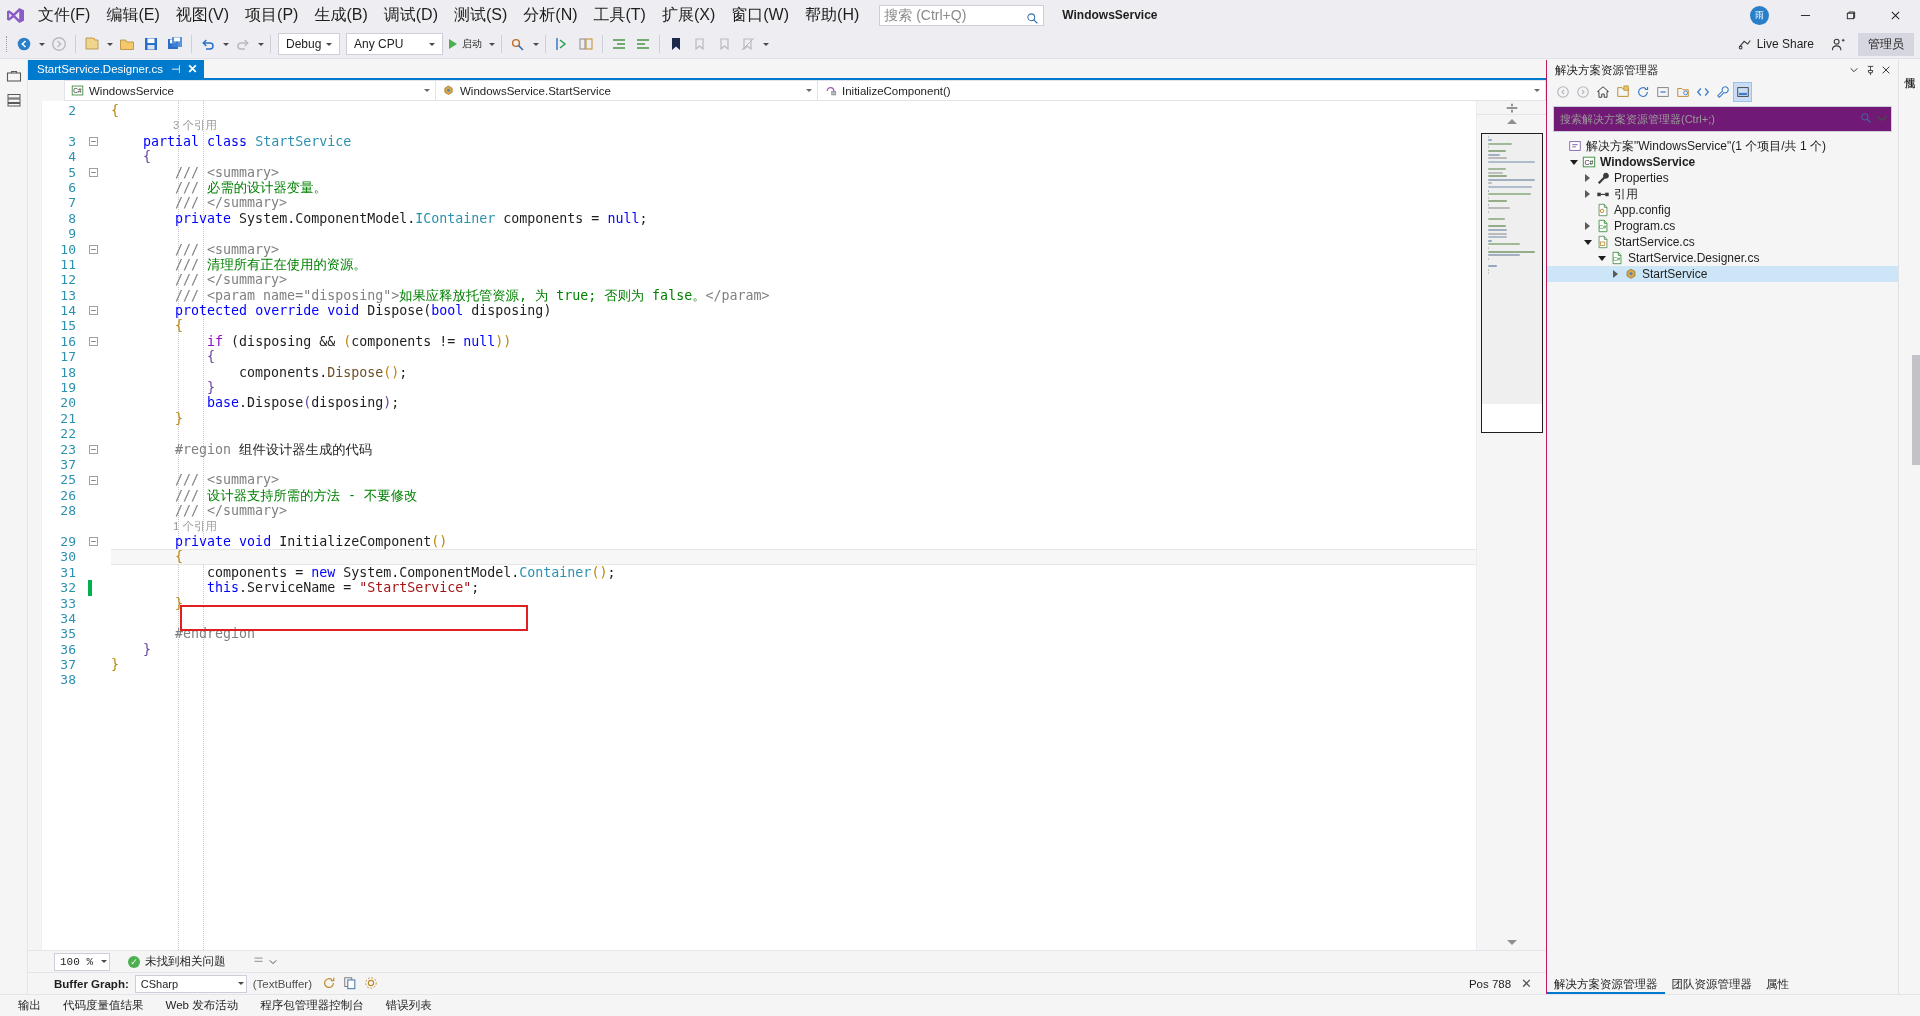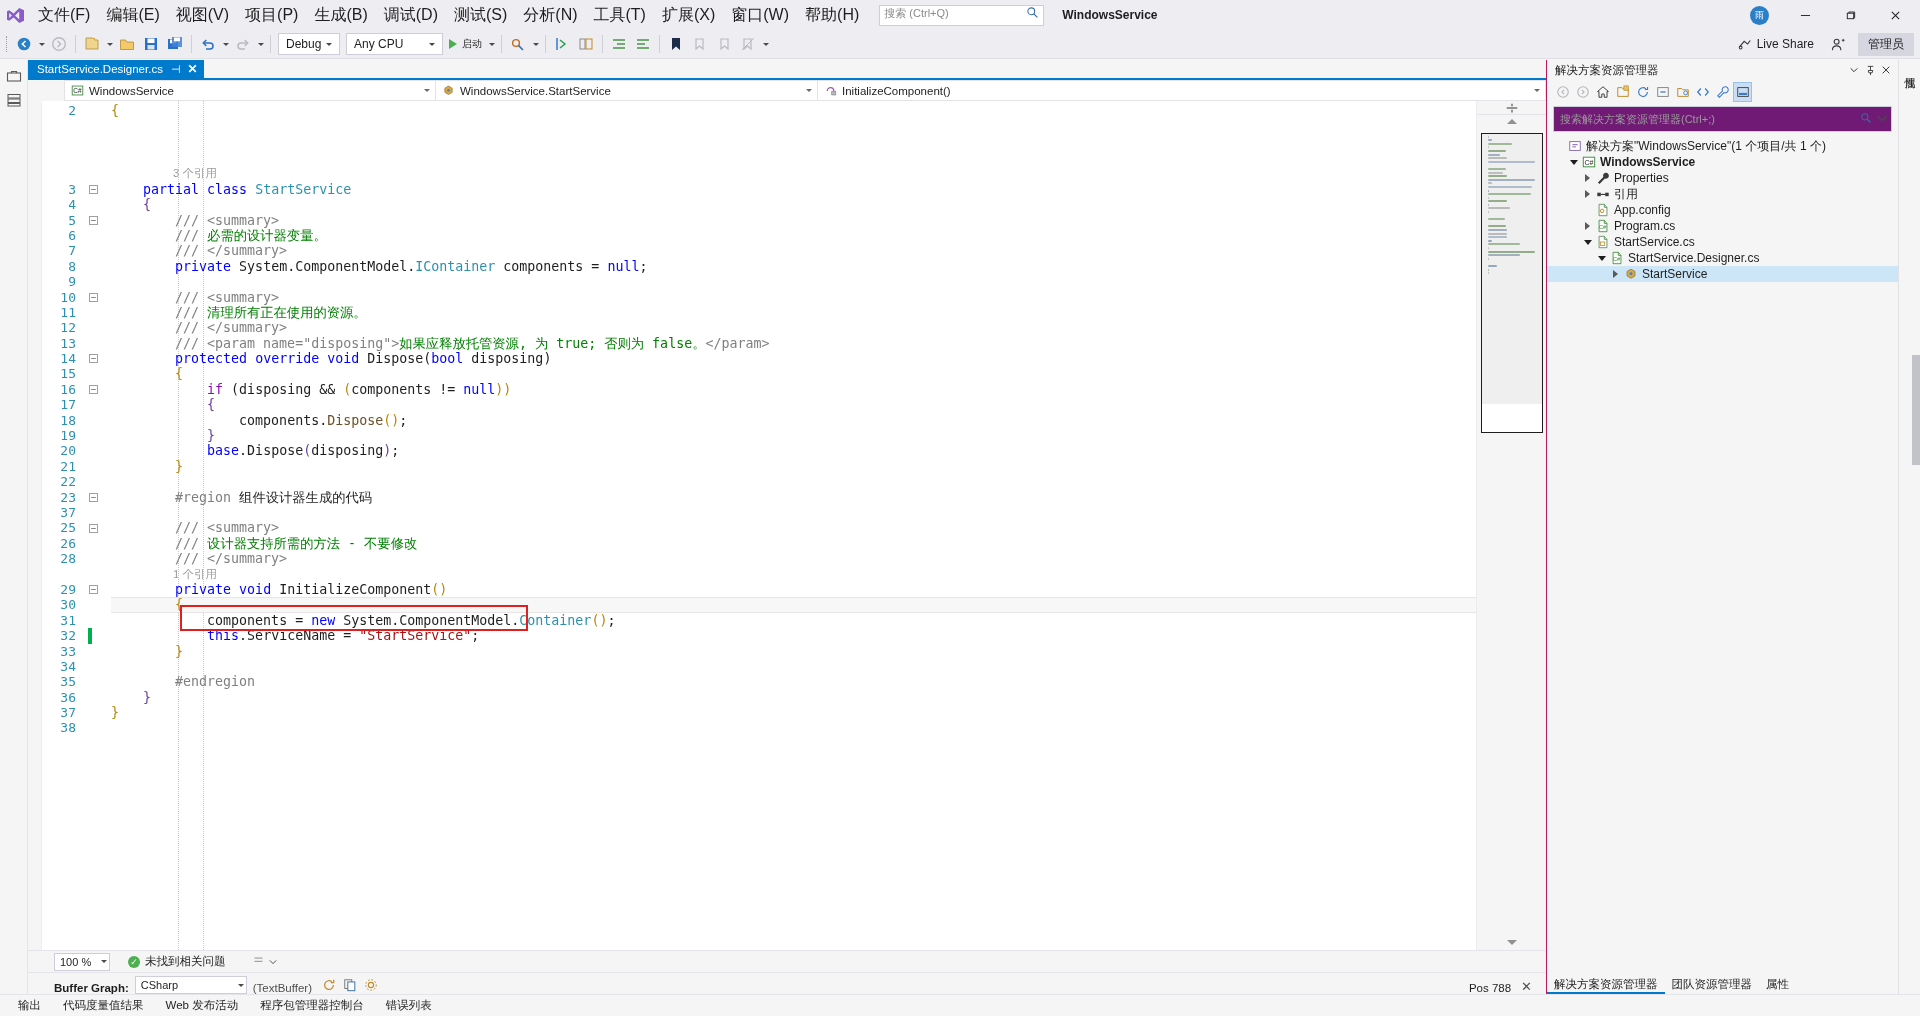--- a/index.html
+++ b/index.html
@@ -19,22 +19,22 @@
   .vs-logo { width: 30px; height: 30px; display:flex; align-items:center; justify-content:center; }
   .vs-logo svg { width: 17px; height: 17px; }
   .menu { display: flex; align-items: center; height: 30px; }
   .menu-item {
     padding: 0 8px; height: 26px; line-height: 26px;
     font-size: 16px; color: #1e1e1e; cursor: default; white-space: nowrap;
   }
   .search-box {
     margin-left: 12px; width: 165px; height: 21px;
     background: #fff; border: 1px solid #ccceda;
-    display: flex; align-items: flex-start; padding: 0 4px;
-    font-size: 11px; color: #8a8a8a; position: relative; gap: 21px;
+    display: flex; align-items: flex-end; padding: 0 4px;
+    font-size: 14px; color: #8a8a8a; position: relative; gap: 21px;
   }
   .search-box .sb-text { flex: 1; }
   .search-box .sb-icon { width: 13px; height: 13px; color:#5a5a5a; }
   .title-app {
     margin-left: 18px; font-size: 12px; font-weight: bold; color: #1e1e1e;
   }
   .tb-right { margin-left: auto; display: flex; align-items: center; height: 30px; padding-right: 2px;}
   .avatar {
     width: 19px; height: 19px; border-radius: 50%;
     background: #2a7fc9; color: #fff; font-size: 9px;
@@ -196,33 +196,33 @@
 
   
   .editor-footer {
     height: 22px; background: #f5f5f5; display: flex; align-items: center;
     border-top: 1px solid #e4e4ea; padding-left: 26px; font-size: 11.5px;
   }
   .zoom-combo {
     width: 56px; height: 18px; border: 1px solid #ccceda; background: #fff;
     display: flex; align-items: center; padding: 0 2px 0 5px; font-size: 11px;
   }
-  .zoom-combo .zval { flex: 1; }
+  .zoom-combo .zval { flex: 1; font-family: Liberation Mono, monospace; }
   .zoom-combo .zarrow:after { content:''; display:block; border-left:3px solid transparent;border-right:3px solid transparent;border-top:3px solid #4a4a4a; }
   .issue-status { display: flex; align-items: center; margin-left: 18px; font-size: 11.5px; }
   .issue-status .ok-circle {
     width: 12px; height: 12px; border-radius: 50%; background: #4caf50;
     color: #fff; font-size: 9px; display:flex;align-items:center;justify-content:center;
     margin-right: 5px;
   }
   .ef-right-icons { margin-left: 26px; display:flex; align-items:center; gap:4px;}
 
   
   .bufferbar {
-    height: 22px; background: #f5f5f5; display: flex; align-items: flex-end;
+    height: 22px; background: #f5f5f5; display: flex; align-items: center;
     padding-left: 26px; font-size: 11.5px; border-top: 1px solid #e4e4ea;
   }
   .bg-label { font-weight: bold; margin-right: 6px; }
   .bg-combo {
     width: 112px; height: 18px; border: 1px solid #ccceda; background: #fff;
     display: flex; align-items: center; padding: 0 2px 0 5px; font-size: 11px; margin-right: 6px;
   }
   .bg-combo .bval { flex:1; }
   .bg-combo .barrow:after { content:''; display:block; border-left:3px solid transparent;border-right:3px solid transparent;border-top:3px solid #4a4a4a; }
   .bg-icons { display:flex; align-items:center; gap: 7px; }
@@ -564,21 +564,21 @@
       </div>
     </div>
 
     <div class="editor-body">
       <div class="indicator-margin"></div>
       <div class="code-area" id="code-area">
         <div class="vguide" style="left:136px;"></div>
         <div class="vguide" style="left:161px;"></div>
         <div id="code-lines">
             <div class="cline"><span class="lnum">2</span><span class="fold"></span><span class="guides"></span><span class="codetext"><span class="cl-brace2">{</span></span></div>
-            <div class="codelens" style="padding-left: 131px; margin-top: 48px;">3 个引用</div>
+            <div class="codelens" style="padding-left: 131px;">3 个引用</div>
             <div class="cline"><span class="lnum">3</span><span class="fold"><span class="box">−</span></span><span class="guides"></span><span class="codetext">    <span class="cl-kw">partial</span> <span class="cl-kw">class</span> <span class="cl-type">StartService</span></span></div>
             <div class="cline"><span class="lnum">4</span><span class="fold"></span><span class="guides"></span><span class="codetext">    <span class="cl-brace">{</span></span></div>
             <div class="cline"><span class="lnum">5</span><span class="fold"><span class="box">−</span></span><span class="guides"></span><span class="codetext">        <span class="cl-cmtx">/// &lt;summary&gt;</span></span></div>
             <div class="cline"><span class="lnum">6</span><span class="fold"></span><span class="guides"></span><span class="codetext">        <span class="cl-cmtx">/// </span><span class="cl-cmt">必需的设计器变量。</span></span></div>
             <div class="cline"><span class="lnum">7</span><span class="fold"></span><span class="guides"></span><span class="codetext">        <span class="cl-cmtx">/// &lt;/summary&gt;</span></span></div>
             <div class="cline"><span class="lnum">8</span><span class="fold"></span><span class="guides"></span><span class="codetext">        <span class="cl-kw">private</span> <span class="cl-plain">System.ComponentModel.</span><span class="cl-type">IContainer</span> <span class="cl-plain">components = </span><span class="cl-kw">null</span><span class="cl-plain">;</span></span></div>
             <div class="cline"><span class="lnum">9</span><span class="fold"></span><span class="guides"></span><span class="codetext"></span></div>
             <div class="cline"><span class="lnum">10</span><span class="fold"><span class="box">−</span></span><span class="guides"></span><span class="codetext">        <span class="cl-cmtx">/// &lt;summary&gt;</span></span></div>
             <div class="cline"><span class="lnum">11</span><span class="fold"></span><span class="guides"></span><span class="codetext">        <span class="cl-cmtx">/// </span><span class="cl-cmt">清理所有正在使用的资源。</span></span></div>
             <div class="cline"><span class="lnum">12</span><span class="fold"></span><span class="guides"></span><span class="codetext">        <span class="cl-cmtx">/// &lt;/summary&gt;</span></span></div>

